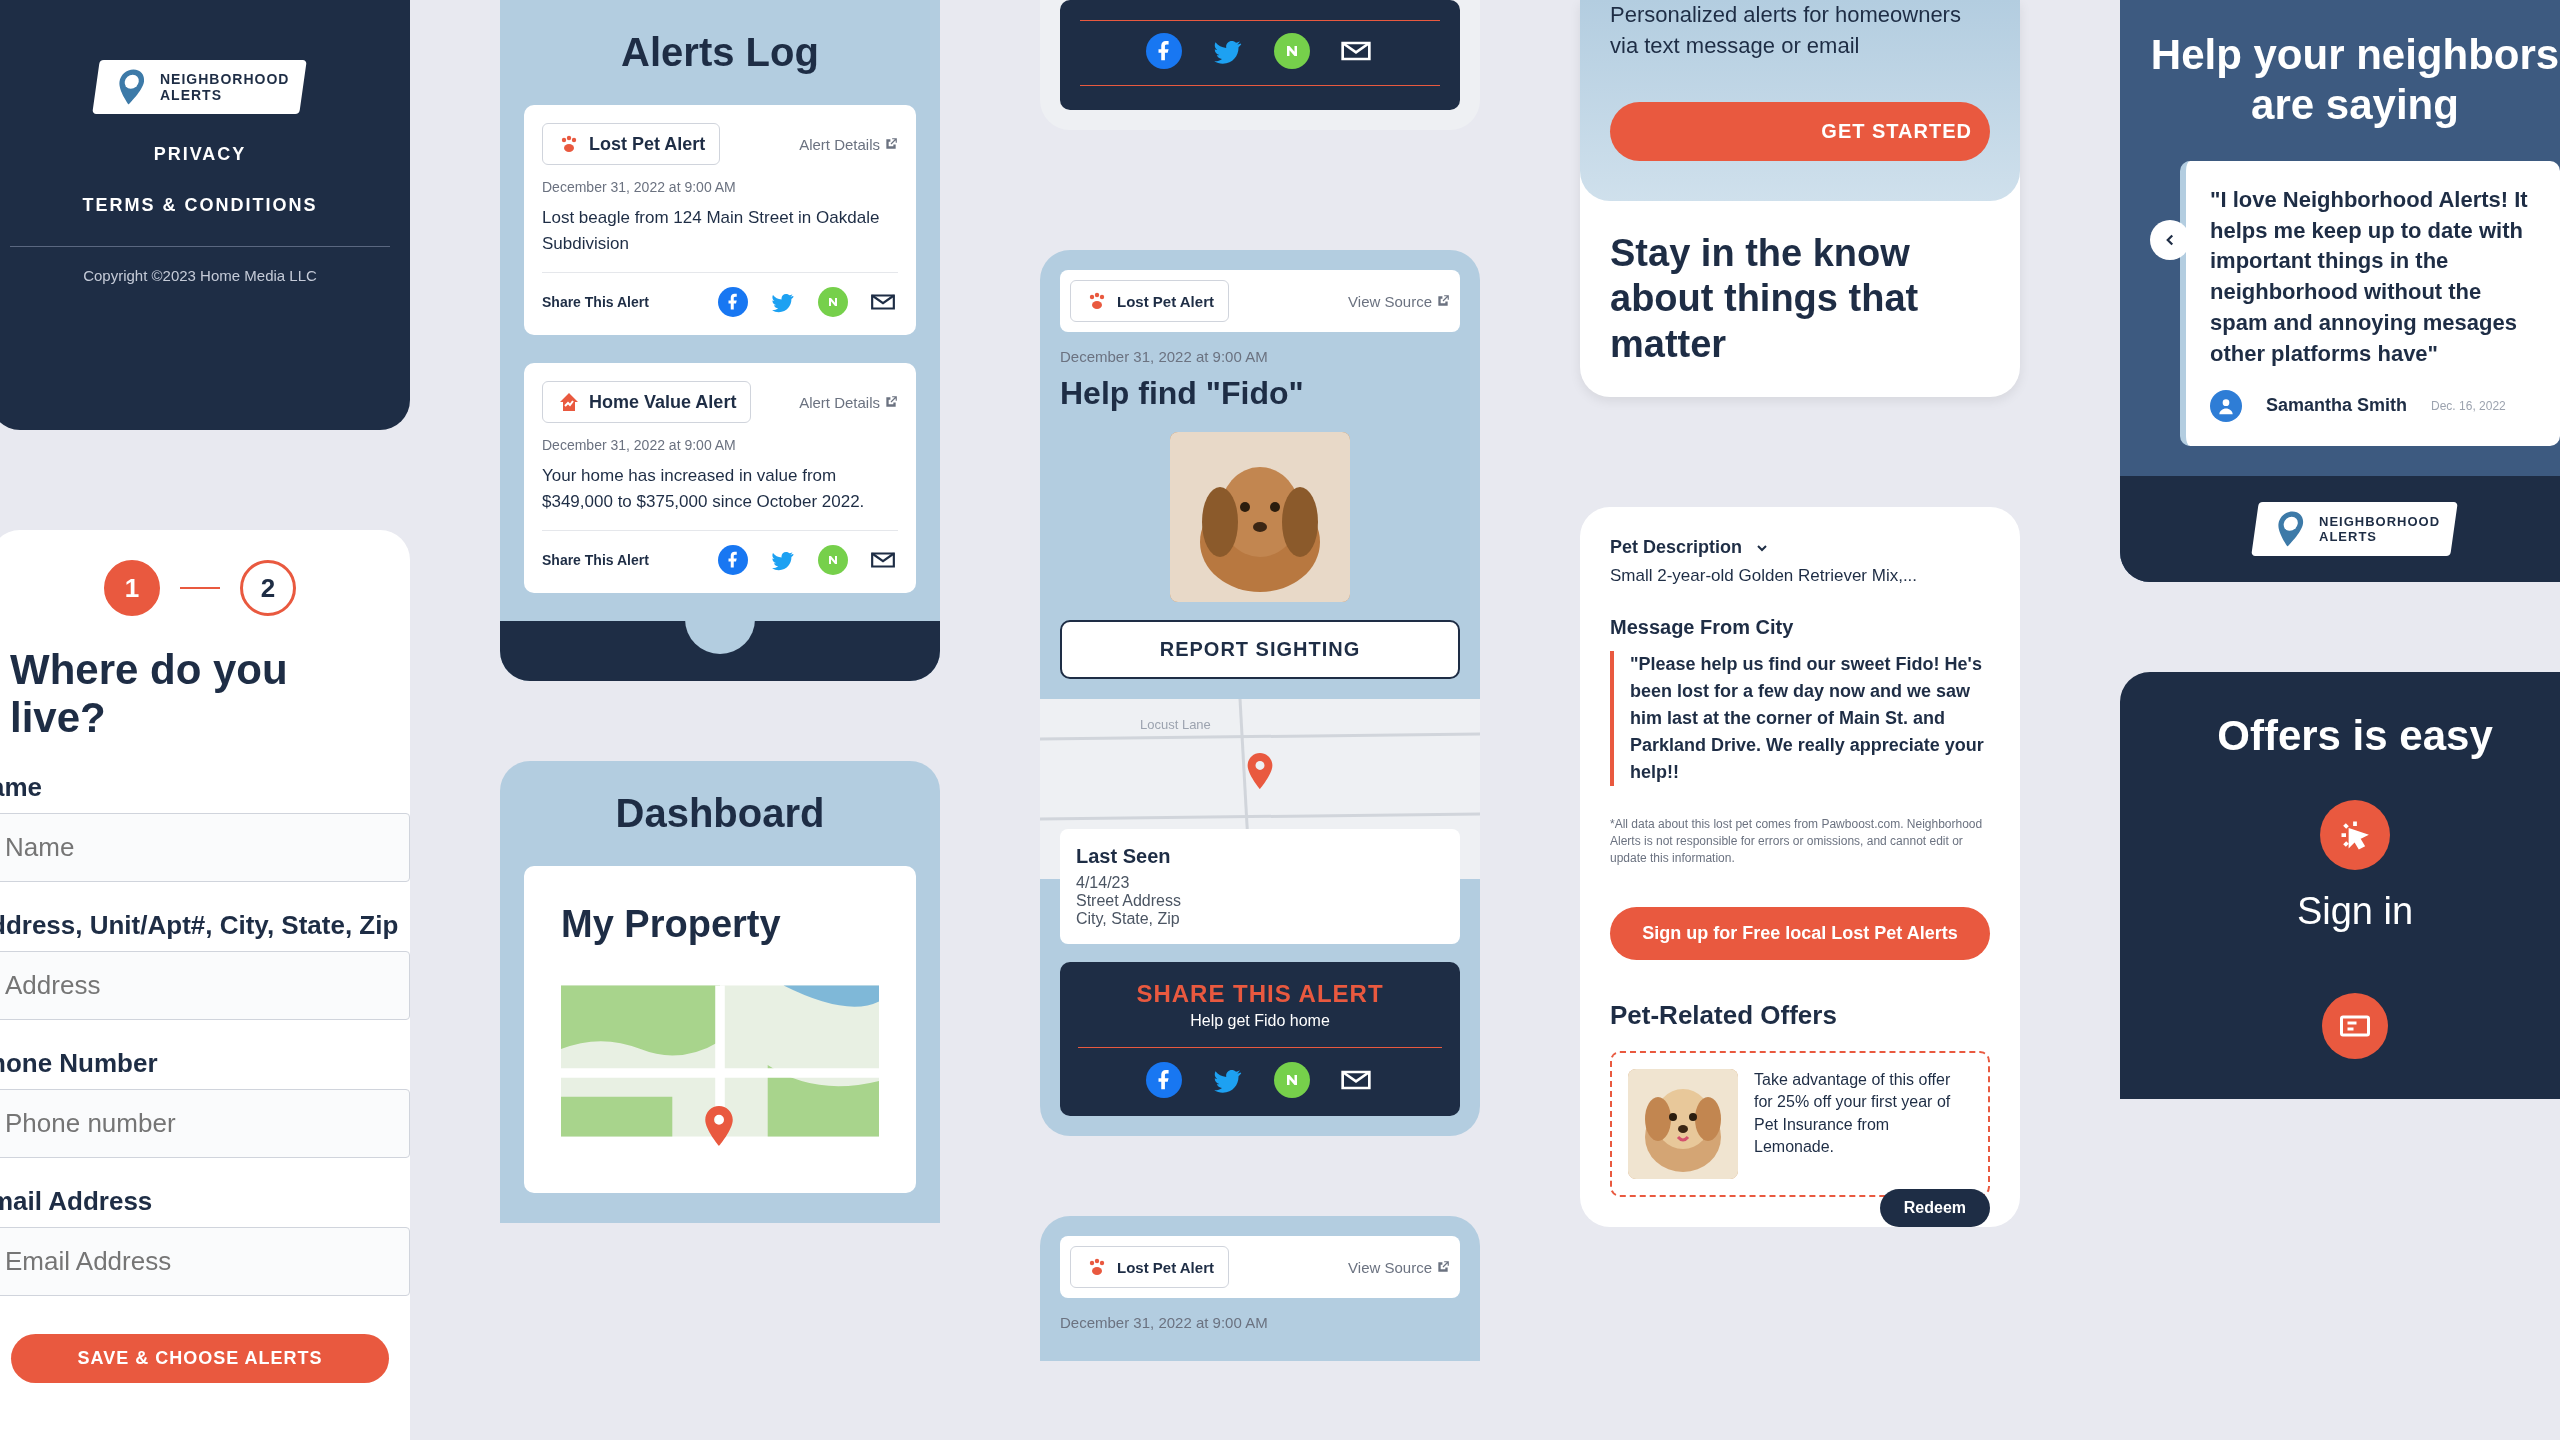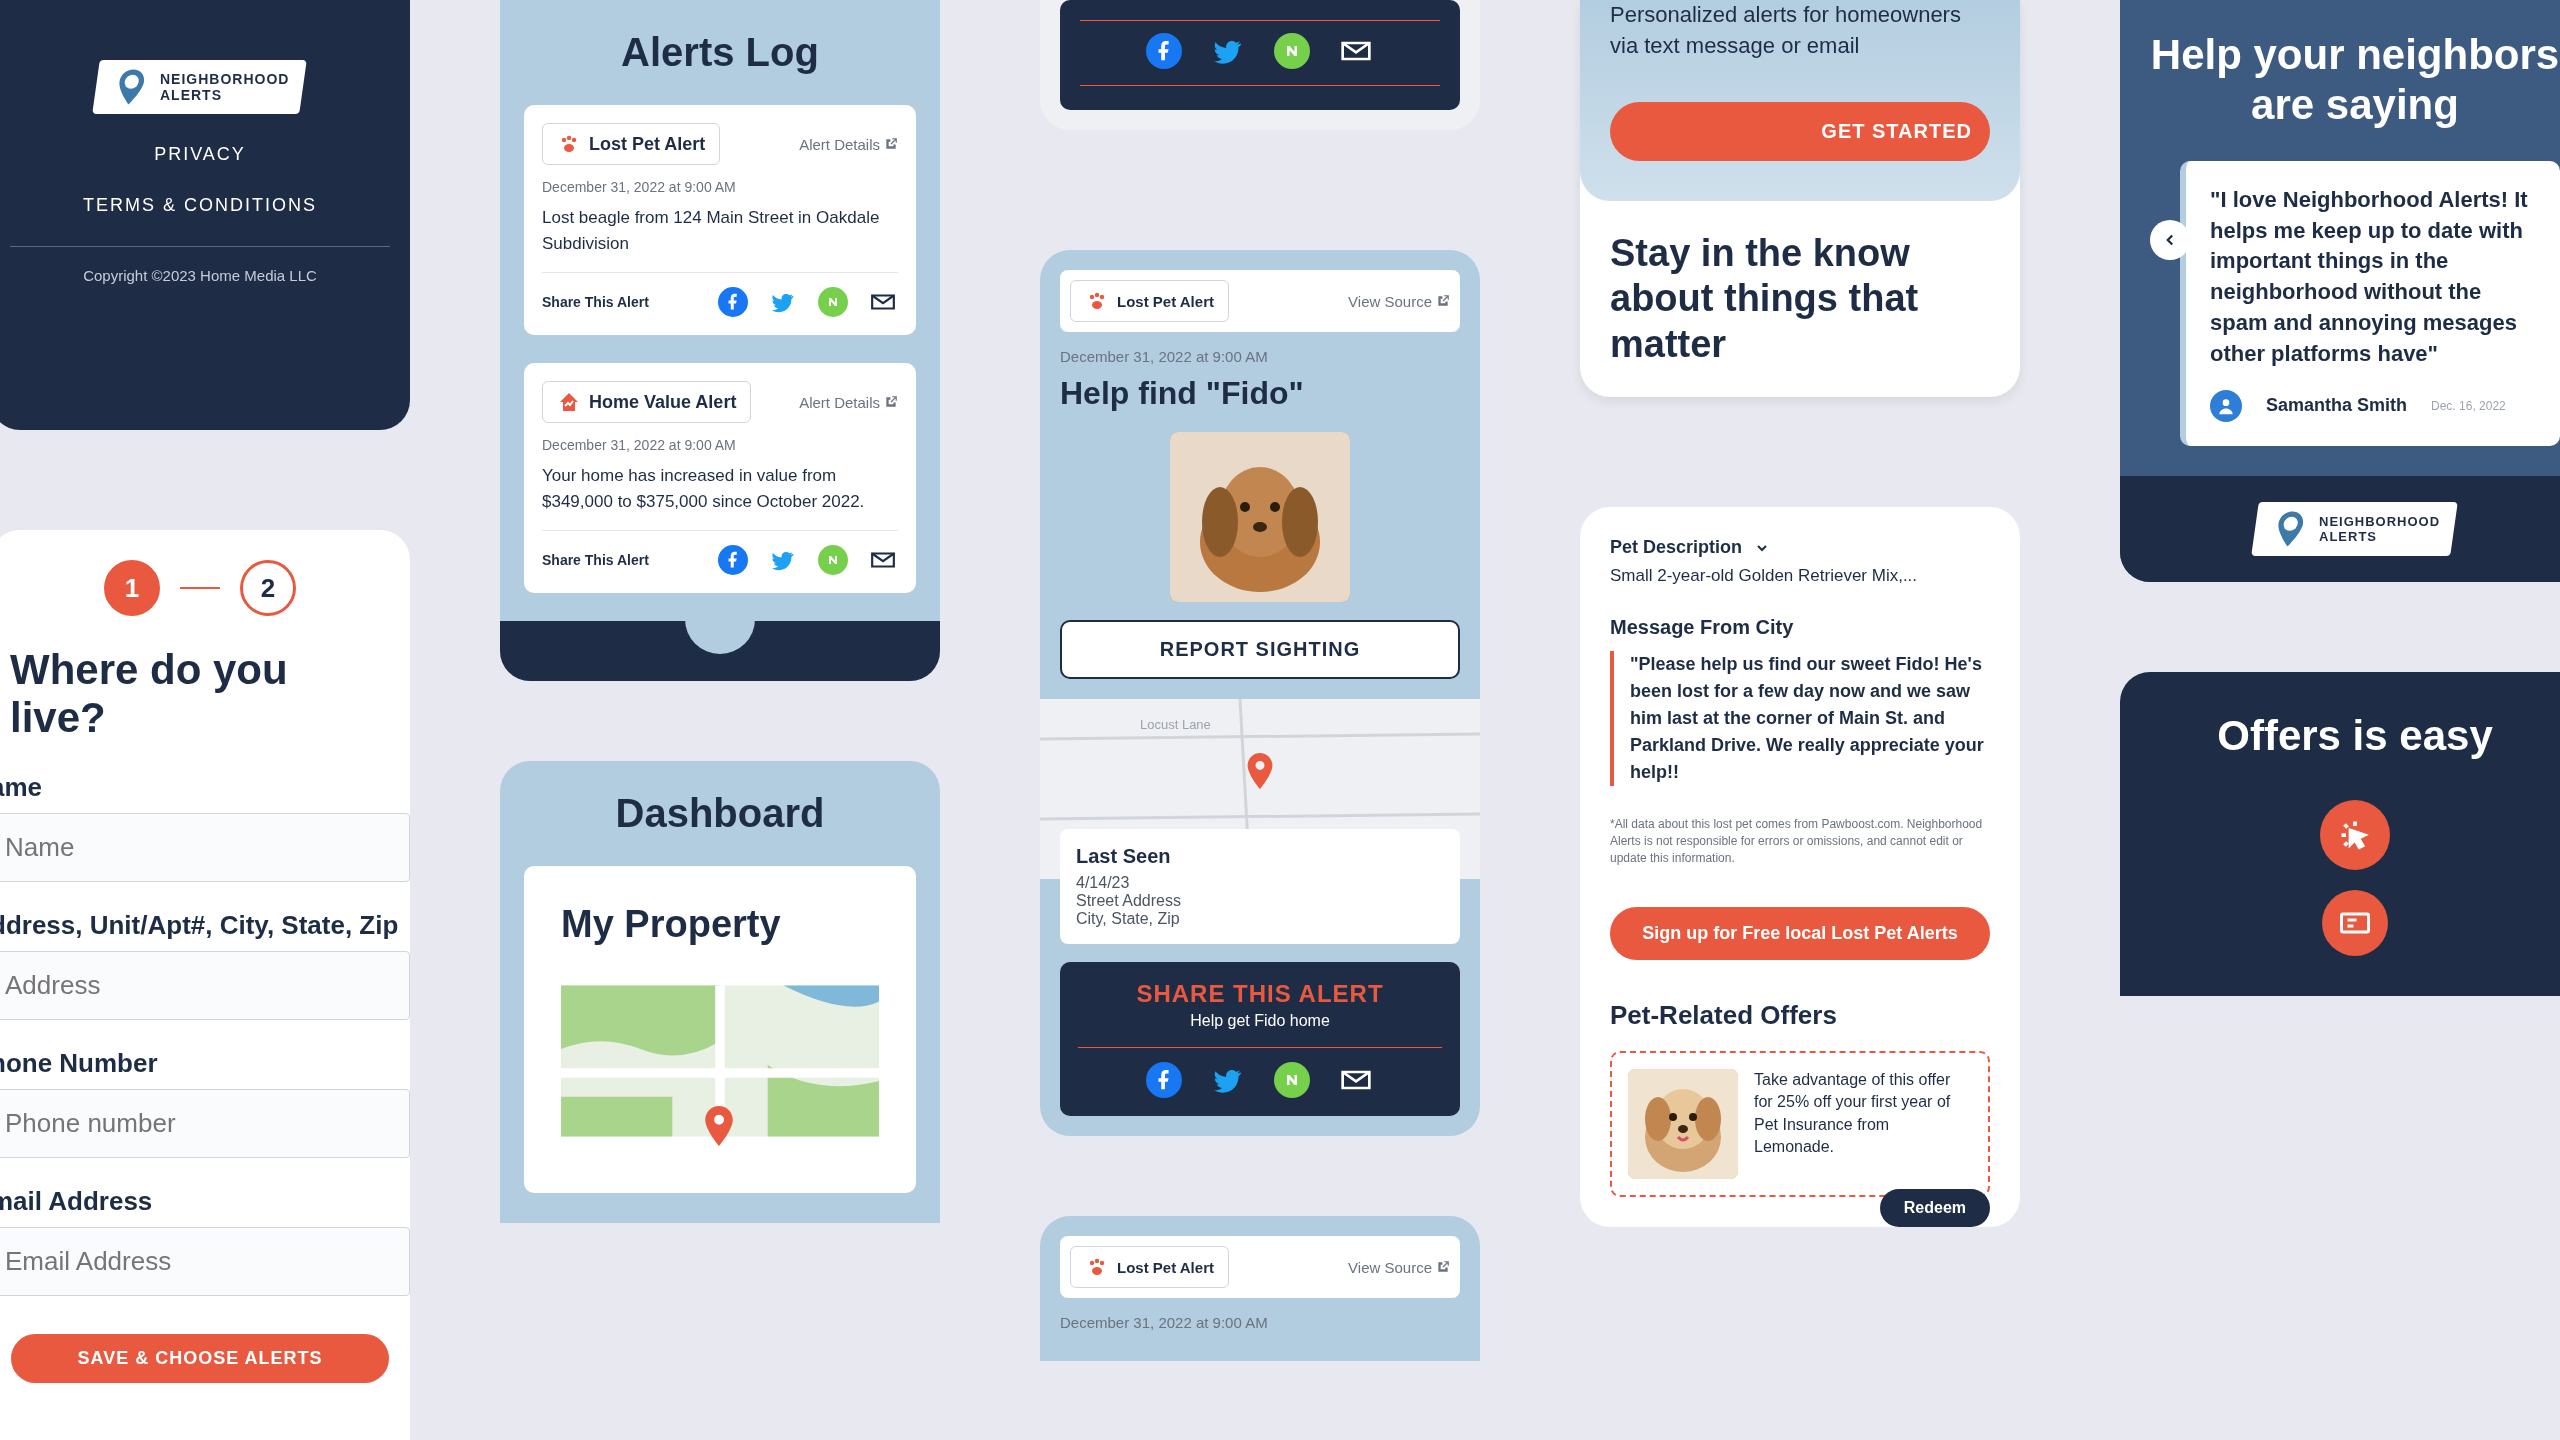--- a/index.html
+++ b/index.html
@@ -6,21 +6,21 @@
 body { background: #e8e9f0; width: 2560px; height: 1440px; overflow: hidden; position: relative; }
 .col { position: absolute; top: 0; }
 .card { background: #fff; border-radius: 30px; box-shadow: 0 4px 12px rgba(0,0,0,0.08); overflow: hidden; }
 
 
 .c1 { left: -10px; width: 420px; }
 .footer-card { background: #1e2d45; border-radius: 0 0 30px 30px; padding: 30px 20px; color: #fff; text-align: center; height: 430px; }
 .logo { display: inline-flex; align-items: center; gap: 8px; background: #fff; padding: 6px 14px; border-radius: 4px; transform: skewX(-8deg); }
 .logo-inner { display: flex; flex-direction: column; align-items: flex-start; transform: skewX(8deg); color: #1e2d45; font-weight: 700; letter-spacing: 1px; }
 .logo-pin { width: 42px; height: 42px; }
-.footer-link { font-size: 18px; letter-spacing: 2px; font-weight: 400; margin: 30px 0; display: block; color: #fff; }
+.footer-link { font-size: 18px; letter-spacing: 2px; font-weight: 700; margin: 30px 0; display: block; color: #fff; }
 .divider { border-top: 1px solid #5a6780; margin: 20px 0; }
 .copyright { font-size: 15px; color: #c5cbd8; }
 
 .form-card { background: #fff; border-radius: 30px; padding: 30px 0 30px 0; margin-top: 100px; }
 .steps { display: flex; align-items: center; justify-content: center; gap: 20px; margin-bottom: 30px; }
 .step { width: 56px; height: 56px; border-radius: 50%; display: flex; align-items: center; justify-content: center; font-size: 26px; font-weight: 700; border: 3px solid #e9593f; }
 .step.active { background: #e9593f; color: #fff; }
 .step.inactive { background: #fff; color: #1e2d45; }
 .step-line { width: 40px; height: 2px; background: #e9593f; }
 .form-title { font-size: 42px; font-weight: 700; color: #1e2d45; margin-bottom: 30px; padding: 0 20px; }
@@ -507,20 +507,21 @@
   </div>
 
   <div class="signup-card">
     <div class="signup-title">Offers is easy</div>
     <div class="signin-icon">
       <svg width="36" height="36" viewBox="0 0 24 24" fill="none" stroke="#fff" stroke-width="2.5">
           <path d="M9 9l9 3-4 2 3 5-2 1-3-5-3 3z" fill="#fff"></path>
           <path d="M5 5l2 2M12 3v3M3 12h3M5 19l2-2"></path>
         </svg>
     </div>
+    <div class="signin-text">Sign in</div>
     <div class="card-icon">
       <svg width="36" height="36" viewBox="0 0 24 24" fill="none" stroke="#fff" stroke-width="2">
           <rect x="3" y="6" width="18" height="12" rx="1"></rect>
           <line x1="7" y1="10" x2="13" y2="10"></line>
           <line x1="7" y1="14" x2="11" y2="14"></line>
         </svg>
     </div>
   </div>
 </div>
 

